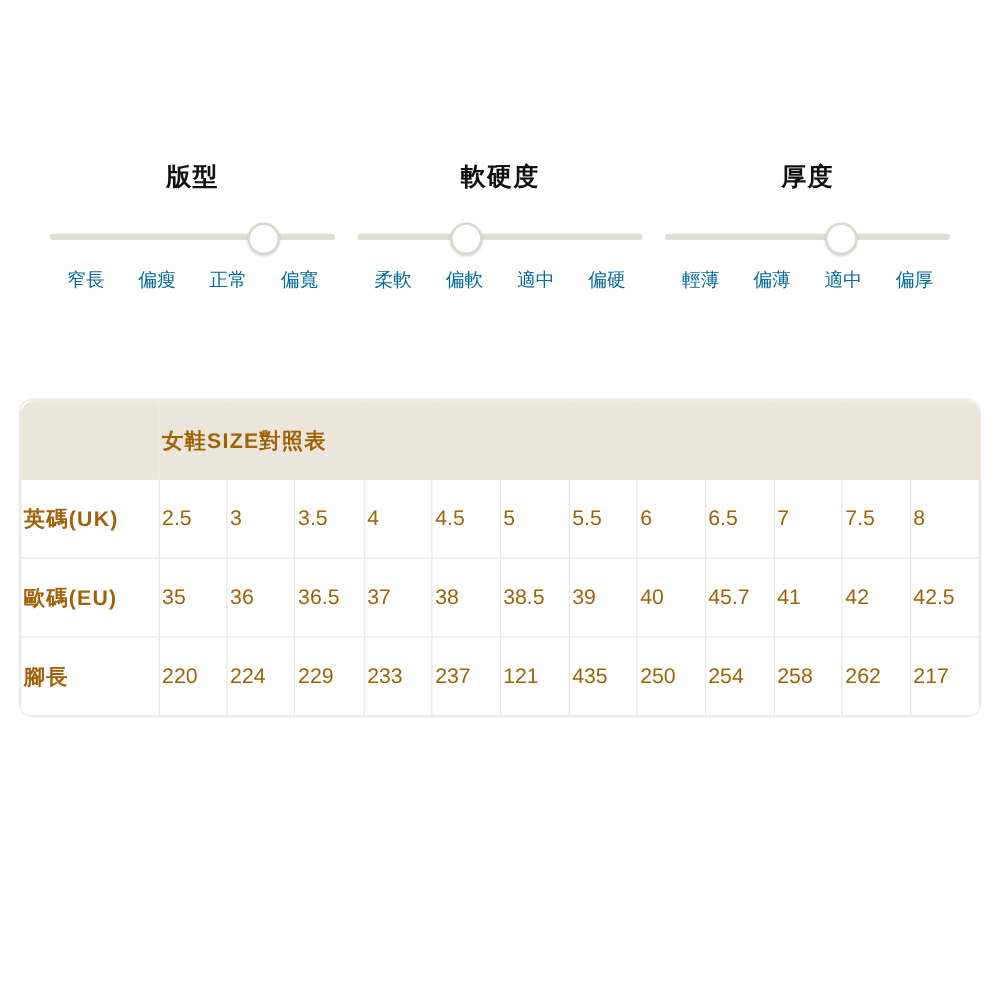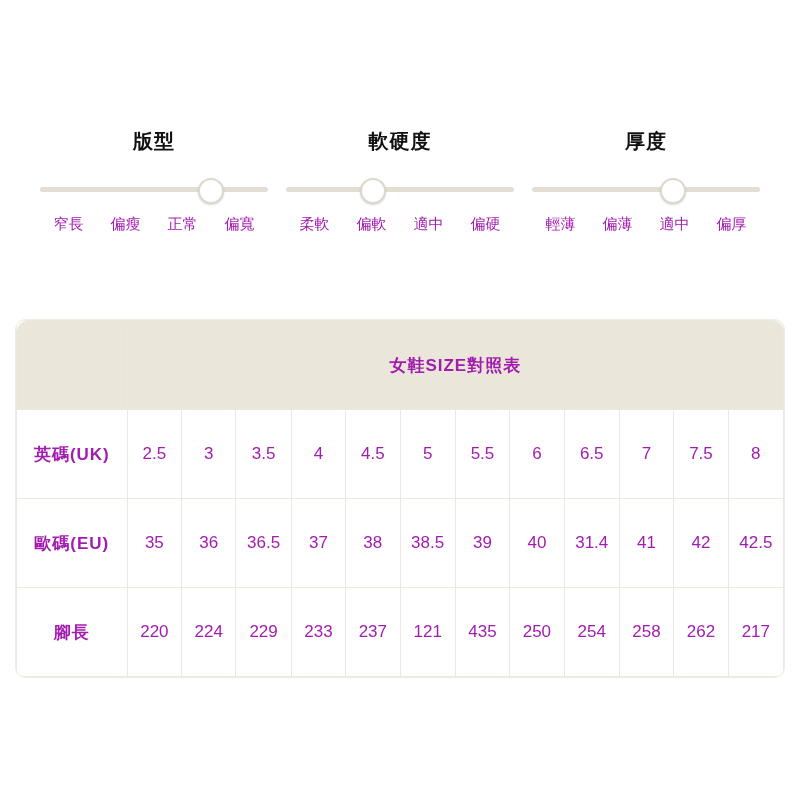--- a/index.html
+++ b/index.html
@@ -72,21 +72,21 @@
     box-shadow: 0 1px 2px rgba(0,0,0,0.16);
     top: 1px;
     transform: translateX(-50%);
   }
 
   .slider-labels {
     width: 228px;
     display: flex;
     margin-top: 14px;
     font-size: 15px;
-    color: #a21caf;
+    color: #0369a1;
   }
 
   .slider-labels span {
     flex: 1;
     text-align: center;
   }
 
   
   .size-table {
     position: absolute;
@@ -95,25 +95,25 @@
     width: 768px;
     border-collapse: collapse;
     background: #ffffff;
     border-radius: 10px;
     overflow: hidden;
     box-shadow: 0 0 0 1px #efece4;
   }
 
   .size-table td, .size-table th {
     border: 1px solid #ece8df;
-    text-align: center;
+    text-align: left;
     font-size: 17px;
-    color: #a21caf;
+    color: #a16207;
     height: 62px;
-    padding: 13px 2px;
+    padding: 0 2px;
   }
 
   .hdr-left {
     background: #eae6da;
     border-top-left-radius: 10px;
     width: 120px;
   }
 
   .hdr-title {
     background: #eae6da;
@@ -214,21 +214,21 @@
       <tr>
         <td class="row-head">歐碼(EU)</td>
         <td class="cell">35</td>
         <td class="cell">36</td>
         <td class="cell">36.5</td>
         <td class="cell">37</td>
         <td class="cell">38</td>
         <td class="cell">38.5</td>
         <td class="cell">39</td>
         <td class="cell">40</td>
-        <td class="cell">31.4</td>
+        <td class="cell">45.7</td>
         <td class="cell">41</td>
         <td class="cell">42</td>
         <td class="cell">42.5</td>
       </tr>
 
       <tr>
         <td class="row-head">腳長</td>
         <td class="cell">220</td>
         <td class="cell">224</td>
         <td class="cell">229</td>

